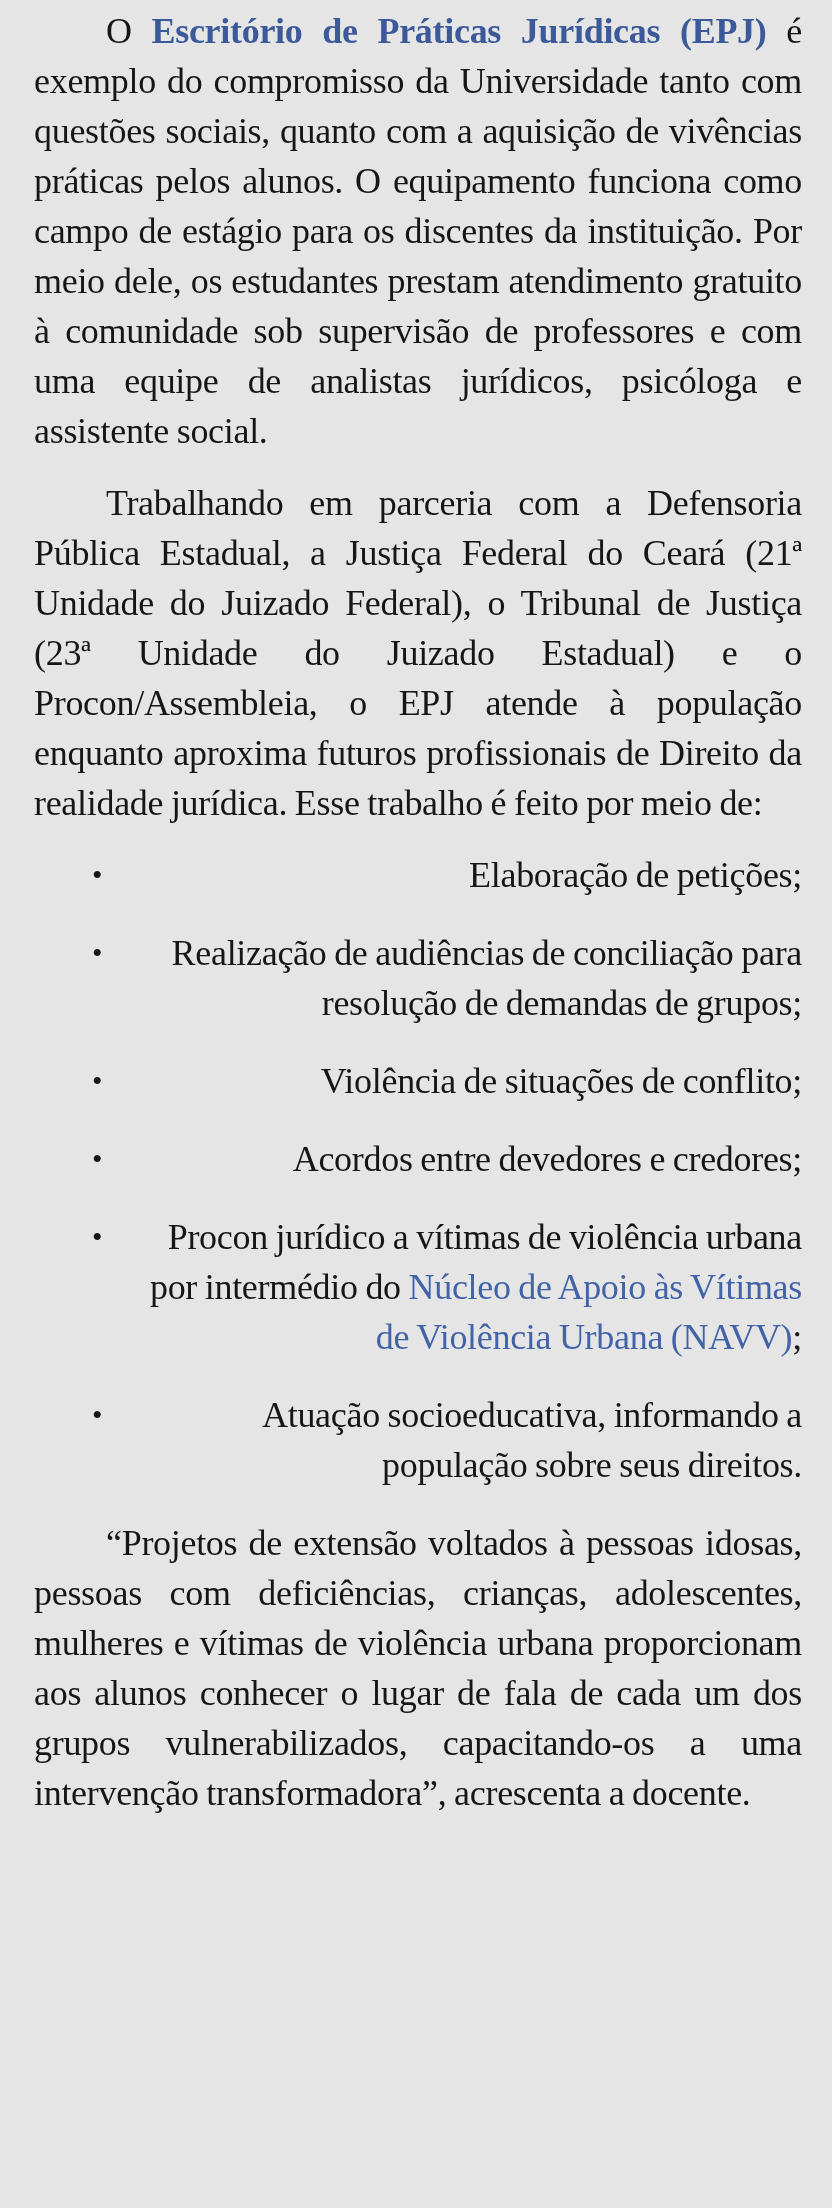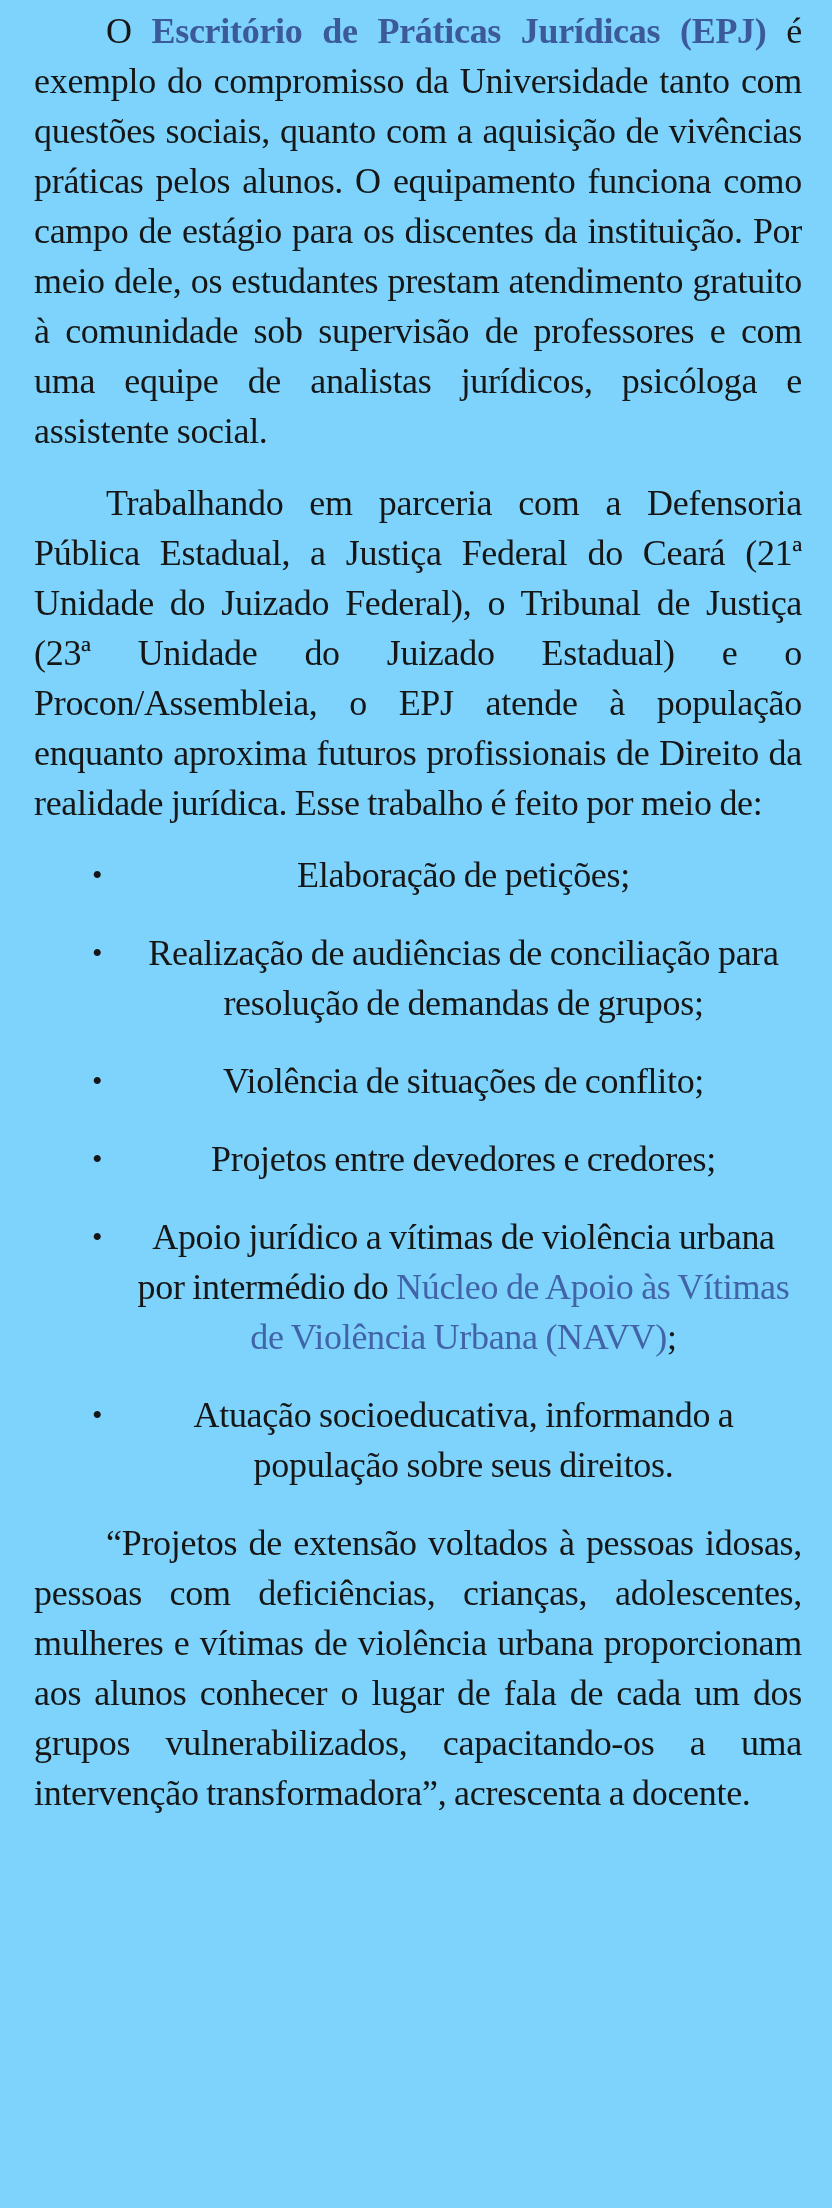--- a/index.html
+++ b/index.html
@@ -4,21 +4,21 @@
 <style>
   html, body {
     margin: 0;
     padding: 0;
     background: #FBF3A8;
   }
   .page {
     position: relative;
     width: 832px;
     height: 2208px;
-    background: #7dd3fc;
+    background: #e5e5e5;
     overflow: hidden;
     font-family: "Liberation Serif", "DejaVu Serif", serif;
     color: #161616;
     font-size: 36px;
     line-height: 50px;
     letter-spacing: -0.3px;
     word-spacing: -1px;
   }
   .article {
     padding: 6px 30px 0 34px;
@@ -50,21 +50,21 @@
     margin: 0 0 28px 0;
   }
   .bullet {
     flex: none;
     width: 33px;
     font-size: 30px;
     line-height: 50px;
   }
   .li-content {
     flex: 1;
-    text-align: center;
+    text-align: right;
     hyphens: auto;
     -webkit-hyphens: auto;
   }
 </style>
 </head>
 <body>
 
 <div class="page">
   <article class="article" id="article-body">
       <p class="para" lang="pt-BR"><span>O </span><a class="bold-link" href="#">Escritório de Práticas Jurídicas (EPJ)</a><span> é exemplo do compromisso da Universidade tanto com questões sociais, quanto com a aquisição de vivências práticas pelos alunos. O equipamento funciona como campo de estágio para os discentes da instituição. Por meio dele, os estudantes prestam atendimento gratuito à comunidade sob supervisão de professores e com uma equipe de analistas jurídicos, psicóloga e assistente social.</span></p>
@@ -77,25 +77,25 @@
         <li>
           <span class="bullet">•</span>
           <span class="li-content" lang="pt-BR"><span>Realização de audiências de conciliação para resolução de demandas de grupos;</span></span>
         </li>
         <li>
           <span class="bullet">•</span>
           <span class="li-content" lang="pt-BR"><span>Violência de situações de conflito;</span></span>
         </li>
         <li>
           <span class="bullet">•</span>
-          <span class="li-content" lang="pt-BR"><span>Projetos entre devedores e credores;</span></span>
+          <span class="li-content" lang="pt-BR"><span>Acordos entre devedores e credores;</span></span>
         </li>
         <li>
           <span class="bullet">•</span>
-          <span class="li-content" lang="pt-BR"><span>Apoio jurídico a vítimas de violência urbana por intermédio do </span><a class="link" href="#">Núcleo de Apoio às Vítimas de Violência Urbana (NAVV)</a><span>;</span></span>
+          <span class="li-content" lang="pt-BR"><span>Procon jurídico a vítimas de violência urbana por intermédio do </span><a class="link" href="#">Núcleo de Apoio às Vítimas de Violência Urbana (NAVV)</a><span>;</span></span>
         </li>
         <li>
           <span class="bullet">•</span>
           <span class="li-content" lang="pt-BR"><span>Atuação socioeducativa, informando a população sobre seus direitos.</span></span>
         </li>
       </ul>
       <p class="para" lang="pt-BR"><span>“Projetos de extensão voltados à pessoas idosas, pessoas com deficiências, crianças, adolescentes, mulheres e vítimas de violência urbana proporcionam aos alunos conhecer o lugar de fala de cada um dos grupos vulnerabilizados, capacitando-os a uma intervenção transformadora”, acrescenta a docente.</span></p>
     </article>
 </div>
 

